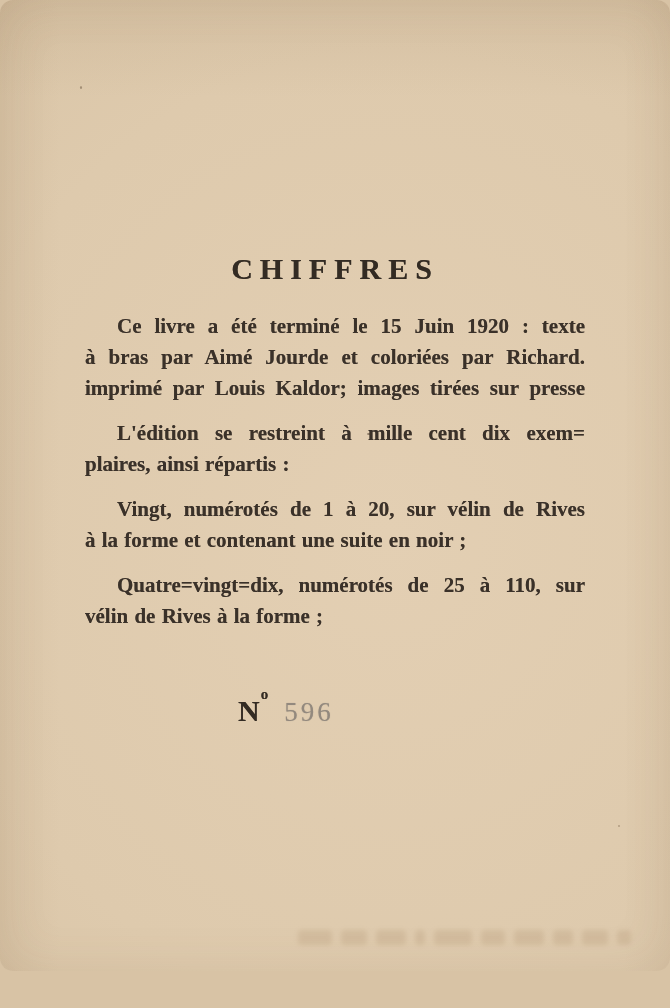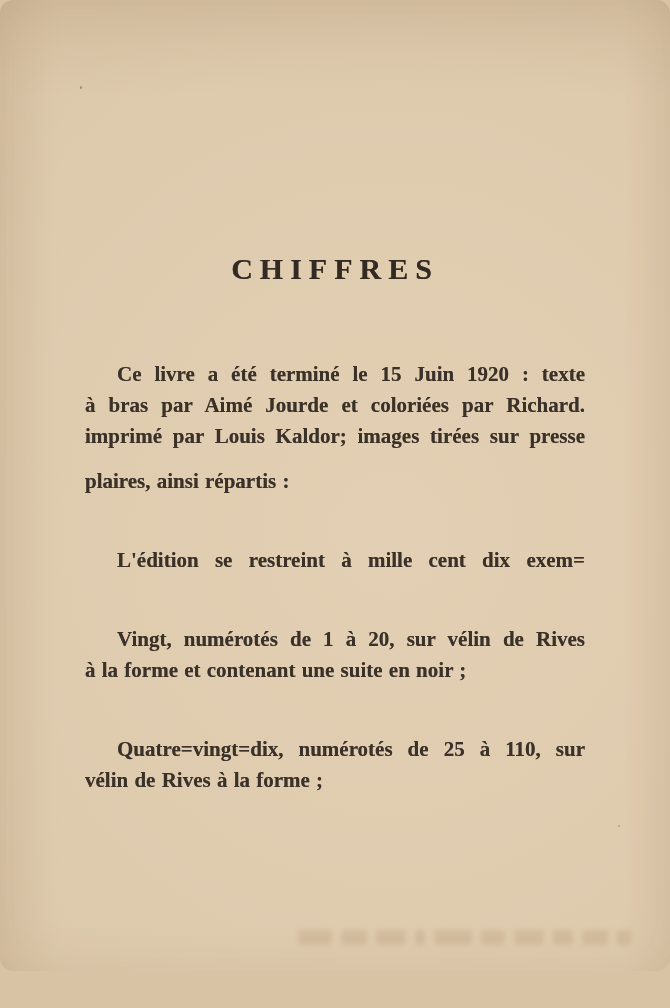--- a/index.html
+++ b/index.html
@@ -33,21 +33,21 @@
     position: absolute; left: 85px; top: 311px; width: 500px;
     font-size: 21px; line-height: 31px;
     font-weight: 700;
     color: #3a3129;
     text-shadow: 0 0 .5px rgba(58,49,41,.6);
     word-spacing: 1px;
   }
   .para { margin: 0 0 14px 0; }
   .line { text-align: justify; text-align-last: left; white-space: normal; }
   .line.jl { text-align-last: justify; }
-  .line.first { text-indent: 32px; margin-top: 48px; }
+  .line.first { text-indent: 32px; }
   .copy-number {
     position: absolute; left: 238px; top: 688px;
     display: flex; align-items: baseline;
     color: #332b23;
   }
   .copy-number .n {
     font-size: 30px; font-weight: 700; line-height: 34px;
     text-shadow: 0 0 .6px rgba(51,43,35,.6);
   }
   .copy-number .ord {
@@ -83,39 +83,43 @@
 
   <div class="text-block">
 
     <div class="para">
       <div class="line jl first">Ce livre a été terminé le 15 Juin 1920 : texte</div>
       <div class="line jl">à bras par Aimé Jourde et coloriées par Richard.</div>
       <div class="line jl">imprimé par Louis Kaldor; images tirées sur presse</div>
     </div>
 
     <div class="para">
+      <div class="line jl first">L'édition se restreint à mille cent dix exem=</div>
       <div class="line">plaires, ainsi répartis :</div>
-      <div class="line jl first">L'édition se restreint à mille cent dix exem=</div>
     </div>
 
     <div class="para">
       <div class="line jl first">Vingt, numérotés de 1 à 20, sur vélin de Rives</div>
       <div class="line">à la forme et contenant une suite en noir ;</div>
     </div>
 
     <div class="para">
       <div class="line jl first">Quatre=vingt=dix, numérotés de 25 à 110, sur</div>
       <div class="line">vélin de Rives à la forme ;</div>
     </div>
 
     <div class="para">
     </div>
 
   </div>
 
+  <div class="copy-number">
+    <span class="n"><span>N</span><span class="ord">o</span></span>
+    <span class="stamp">596</span>
+  </div>
 
   <div class="watermark">
     <div class="wm-blob" style="width:34px"></div>
     <div class="wm-blob" style="width:26px"></div>
     <div class="wm-blob" style="width:30px"></div>
     <div class="wm-blob" style="width:10px"></div>
     <div class="wm-blob" style="width:38px"></div>
     <div class="wm-blob" style="width:24px"></div>
     <div class="wm-blob" style="width:30px"></div>
     <div class="wm-blob" style="width:20px"></div>

